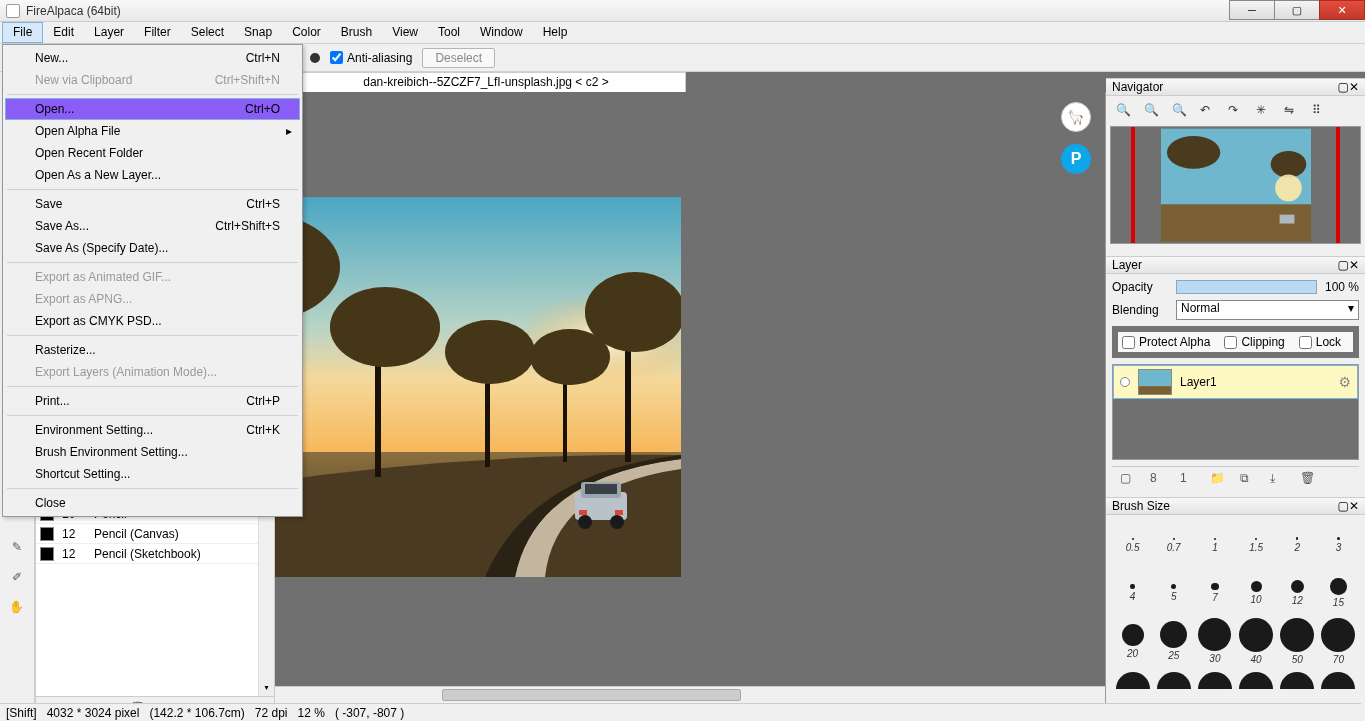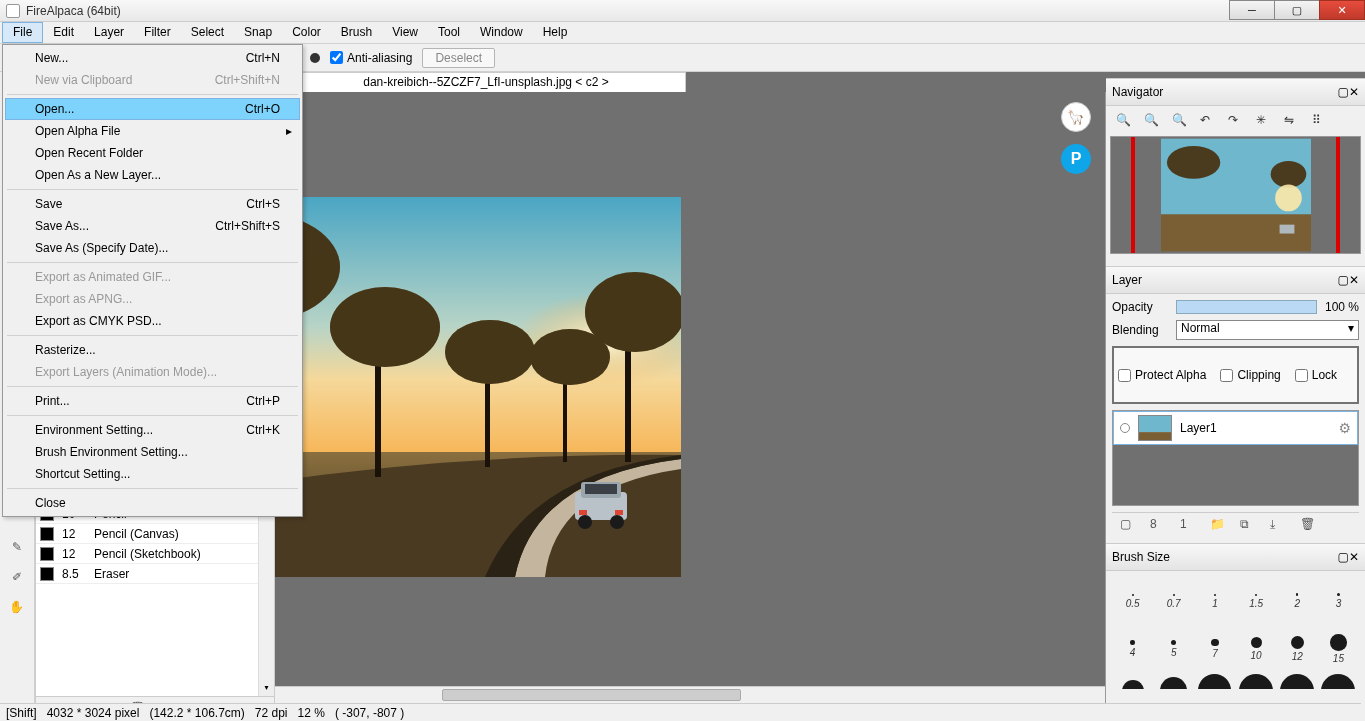--- a/index.html
+++ b/index.html
@@ -28,21 +28,21 @@
 
 .doctab-row { height: 20px; background: #f0f0f0; display: flex; }
 .doctab-row .filler { width: 286px; }
 .doctab { flex: 0 0 400px; background: #fff; border: 1px solid #ccc; border-bottom: none; text-align: center; padding: 2px 0; }
 .doctab-rest { flex: 1; background: #707070; }
 
 
 .dropdown { position: absolute; left: 2px; top: 44px; width: 301px; background: #f0f0f0; border: 1px solid #999; box-shadow: 2px 2px 4px rgba(0,0,0,.2); z-index: 100; padding: 2px; }
 .drop-item { display: flex; justify-content: space-between; padding: 4px 20px 4px 30px; position: relative; }
 .drop-item.disabled { color: #999; }
-.drop-item.hi { background: #7dd3fc; border: 1px solid #7bb4e3; padding: 3px 19px 3px 29px; }
+.drop-item.hi { background: #8b5cf6; border: 1px solid #7bb4e3; padding: 3px 19px 3px 29px; }
 .drop-sep { height: 1px; background: #d0d0d0; margin: 3px 2px; }
 .drop-item .arrow { position: absolute; right: 8px; }
 
 
 .work { position: absolute; left: 0; top: 92px; right: 0; bottom: 18px; display: flex; }
 
 
 .leftcol { width: 35px; background: #f0f0f0; border-right: 1px solid #d0d0d0; display: flex; flex-direction: column; padding-top: 445px; gap: 10px; align-items: center; }
 .tool-ic { width: 20px; height: 20px; color: #555; display:flex;align-items:center;justify-content:center; }
 
@@ -68,37 +68,37 @@
 .brush-sw { width: 14px; height: 14px; background: #000; border: 1px solid #888; }
 .brush-row.sel .gear { margin-left: auto; color: #888; }
 .bscroll { position: absolute; right: 0; top: 0; bottom: 0; width: 16px; background: #f0f0f0; border-left: 1px solid #ddd; }
 .bscroll .up,.bscroll .dn { height: 16px; text-align: center; font-size: 8px; line-height: 16px; background: #eee; }
 .bscroll .dn { position: absolute; bottom: 0; width: 100%; }
 .brush-ftr { height: 24px; border-top: 1px solid #ccc; display: flex; align-items: center; gap: 12px; padding: 0 10px; }
 .brush-ftr .ic { width: 16px; height: 16px; color: #555; }
 
 
 .rightcol { width: 260px; background: #f0f0f0; border-left: 1px solid #999; display: flex; flex-direction: column; }
-.rpanel-hdr { height: 28px; background: linear-gradient(#f8f8f8,#e4e4e4); border-bottom: 1px solid #ccc; border-top: 1px solid #ccc; display: flex; align-items: center; padding: 0 6px; justify-content: space-between; position: relative; top: -14px; }
+.rpanel-hdr { height: 18px; background: linear-gradient(#f8f8f8,#e4e4e4); border-bottom: 1px solid #ccc; border-top: 1px solid #ccc; display: flex; align-items: center; padding: 0 6px; justify-content: space-between; position: relative; top: -14px; }
 .rightcol > .rpanel-hdr:first-child { top: -14px; }
 
 .nav-body { height: 160px; padding: 4px; position: relative; top: -14px; }
 .nav-tools { height: 22px; display: flex; gap: 12px; padding: 2px 6px; align-items: center; }
 .nav-tool { width: 16px; height: 16px; color: #333; }
 .nav-thumb { margin-top: 4px; height: 118px; border: 1px solid #999; background: #707070; display: flex; justify-content: center; position: relative; }
 .nav-thumb .red { position: absolute; top: 0; bottom: 0; width: 4px; background: #d00; }
 
 .layer-body { padding: 6px; display: flex; flex-direction: column; gap: 6px; position: relative; top: -14px; }
 .lrow { display: flex; align-items: center; gap: 8px; }
 .lrow label { width: 56px; }
 .slider { flex: 1; height: 14px; background: linear-gradient(90deg,#b9d9f5,#b9d9f5); border: 1px solid #8ab; }
 .sel { flex: 1; height: 20px; border: 1px solid #888; background: #fff; padding: 0 4px; display: flex; justify-content: space-between; }
-.clrow { display: flex; gap: 14px; border: 2px solid #737373; padding: 20px 4px; background: #f8f8f8; }
+.clrow { display: flex; gap: 14px; border: 6px solid #737373; padding: 3px 4px; background: #f8f8f8; }
 .layer-list { height: 96px; border: 1px solid #999; background: #707070; padding: 0; }
-.layer-item { height: 34px; background: #ffffff; border: 1px solid #7bb4e3; display: flex; align-items: center; gap: 8px; padding: 0 6px; }
+.layer-item { height: 34px; background: #fef9c3; border: 1px solid #7bb4e3; display: flex; align-items: center; gap: 8px; padding: 0 6px; }
 .layer-item .vis { width: 10px; height: 10px; border: 1px solid #888; border-radius: 50%; background: #fff; }
 .layer-item .thumb { width: 34px; height: 26px; border: 1px solid #888; }
 .layer-item .gear { margin-left: auto; color: #888; font-size: 14px; }
 .layer-ftr { display: flex; gap: 14px; padding: 4px 8px; border-top: 1px solid #ccc; }
 .layer-ftr .ic { width: 16px; height: 16px; color: #555; }
 
 .bsize-body { flex: 1; padding: 6px; overflow: hidden; position: relative; top: -14px; }
 .bsize-grid { display: grid; grid-template-columns: repeat(6,1fr); gap: 0; }
 .bsize-cell { height: 48px; display: flex; flex-direction: column; align-items: center; justify-content: center; gap: 2px; }
 .bsize-dot { background: #1a1a1a; border-radius: 50%; }
@@ -512,25 +512,20 @@
       <div class="brush-row">
         <span class="brush-sw"></span>
         <span style="width:24px">12</span>
         <span>Pencil (Canvas)</span>
       </div>
       <div class="brush-row">
         <span class="brush-sw"></span>
         <span style="width:24px">12</span>
         <span>Pencil (Sketchbook)</span>
       </div>
-      <div class="brush-row">
-        <span class="brush-sw"></span>
-        <span style="width:24px">8.5</span>
-        <span>Eraser</span>
-      </div>
       <div class="bscroll">
         <div class="up">▴</div>
         <div class="dn">▾</div>
       </div>
   </div>
   <div class="brush-ftr">
     <span class="ic">▢</span>
     <span class="ic">📁</span>
     <span class="ic">⧉</span>
     <span class="ic">🗑</span>

